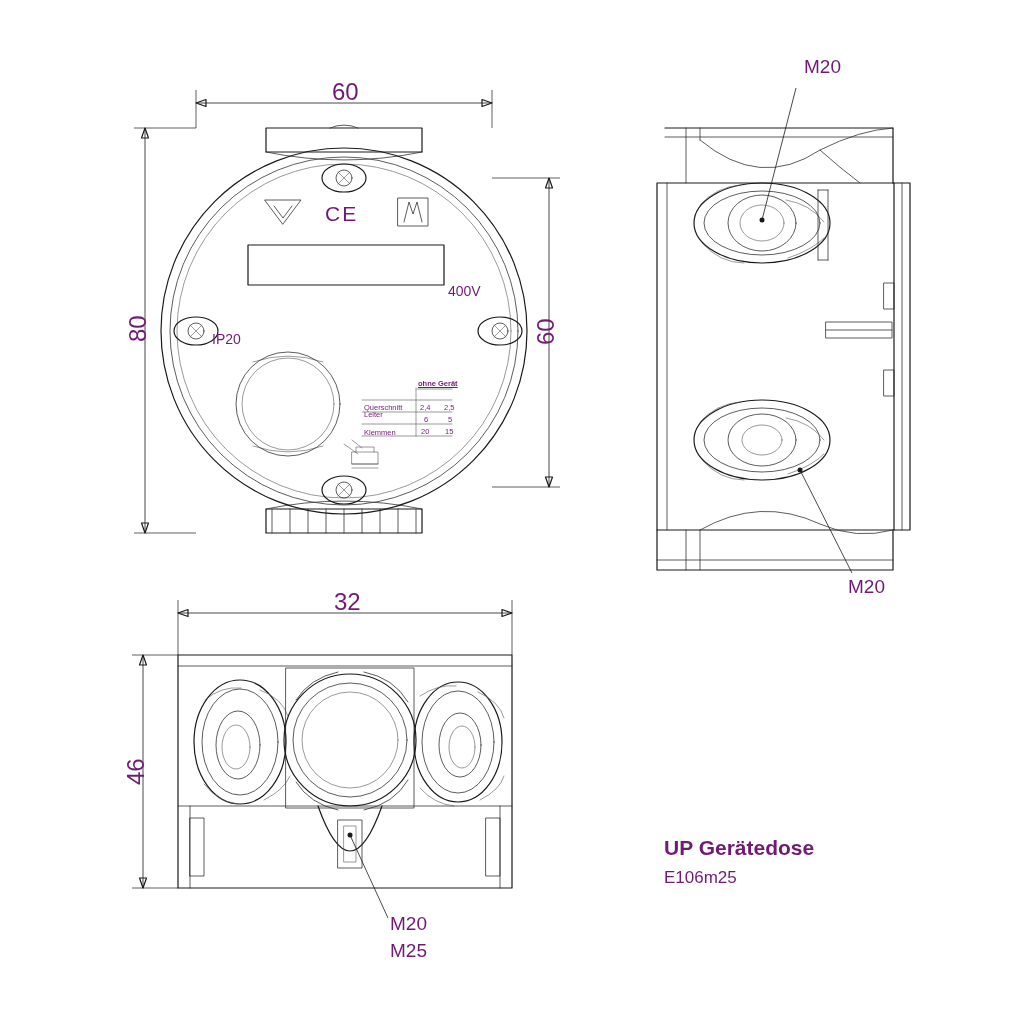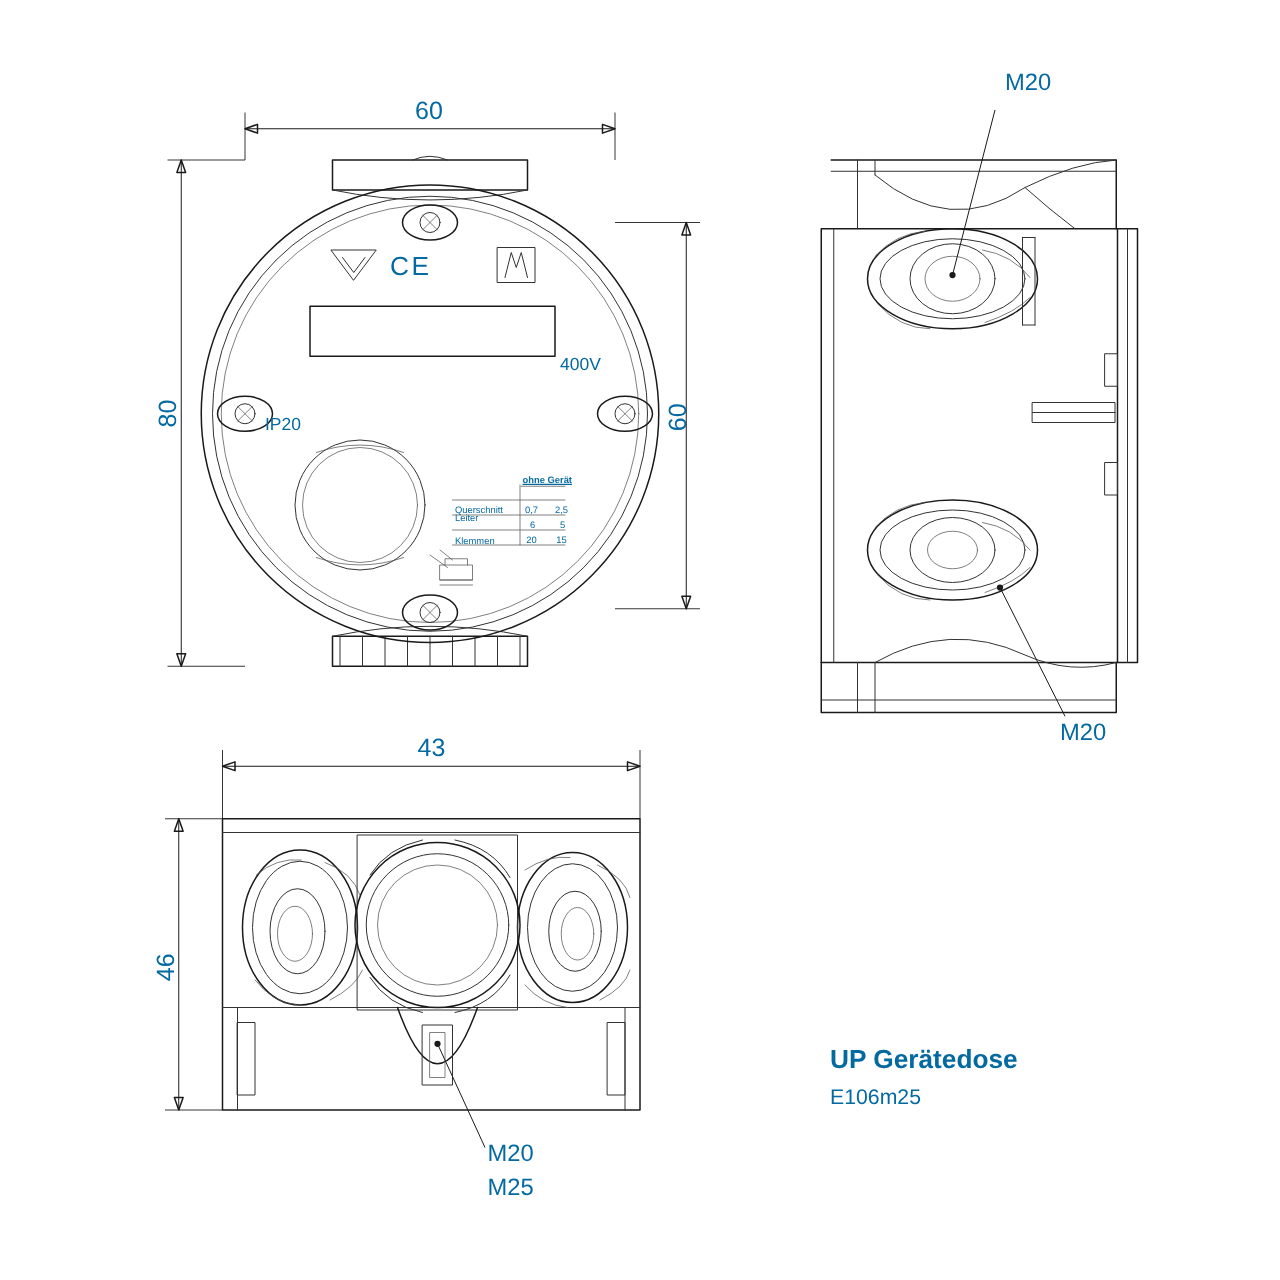--- a/index.html
+++ b/index.html
@@ -52,25 +52,25 @@
     stroke-width: 0.8;
   }
   .ext {
     fill: none;
     stroke: #1a1a1a;
     stroke-width: 0.7;
   }
   .txt {
     position: absolute;
     font-family: "Liberation Sans", sans-serif;
-    color: #0369a1;
+    color: #701a75;
     white-space: nowrap;
   }
   .dim-label {
-    font-size: 20px;
+    font-size: 24px;
   }
   .lead-label {
     font-size: 19px;
   }
   .micro {
     font-size: 7.5px;
   }
   .plate-txt {
     font-size: 12px;
   }
@@ -268,41 +268,41 @@
   <div class="txt dim-label" style="left:332px; top:78px;">60</div>
 
   <div class="txt dim-label rot90" style="left:124px; top:342px;">80</div>
 
   <div class="txt dim-label rot90" style="left:532px; top:345px;">60</div>
 
   <div class="txt plate-txt" style="left:212px; top:283px; font-size:14px;margin-top:48px;">IP20</div>
 
   <div class="txt plate-txt" style="left:448px; top:283px; font-size:14px;">400V</div>
 
-  <div class="txt" style="left:312px; top:202px; font-size:21px; letter-spacing:2px;">CE</div>
+  <div class="txt" style="left:325px; top:202px; font-size:21px; letter-spacing:2px;">CE</div>
 
   <div class="txt micro" style="left:418px; top:379px; font-weight:bold; text-decoration:underline;">ohne Gerät</div>
 
   <div class="txt micro" style="left:364px; top:403px;">Querschnitt</div>
-  <div class="txt micro" style="left:420px; top:403px;">0,7</div>
+  <div class="txt micro" style="left:420px; top:403px;">2,4</div>
   <div class="txt micro" style="left:444px; top:403px;">2,5</div>
 
   <div class="txt micro" style="left:364px; top:428px;">Klemmen</div>
   <div class="txt micro" style="left:424px; top:415px;">6</div>
   <div class="txt micro" style="left:448px; top:415px;">5</div>
 
   <div class="txt micro" style="left:364px; top:410px;">Leiter</div>
   <div class="txt micro" style="left:421px; top:427px;">20</div>
   <div class="txt micro" style="left:445px; top:427px;">15</div>
 
   <div class="txt lead-label" style="left:804px; top:56px;">M20</div>
 
   <div class="txt lead-label" style="left:848px; top:576px;">M20</div>
 
-  <div class="txt dim-label" style="left:334px; top:588px;">43</div>
+  <div class="txt dim-label" style="left:334px; top:588px;">32</div>
 
   <div class="txt dim-label rot90" style="left:122px; top:785px;">46</div>
 
   <div class="txt lead-label" style="left:390px; top:913px;">M20</div>
 
   <div class="txt lead-label" style="left:390px; top:940px;">M25</div>
 
   <div class="txt title-main" style="left:664px; top:836px;">UP Gerätedose</div>
 
   <div class="txt title-sub" style="left:664px; top:868px;">E106m25</div>

